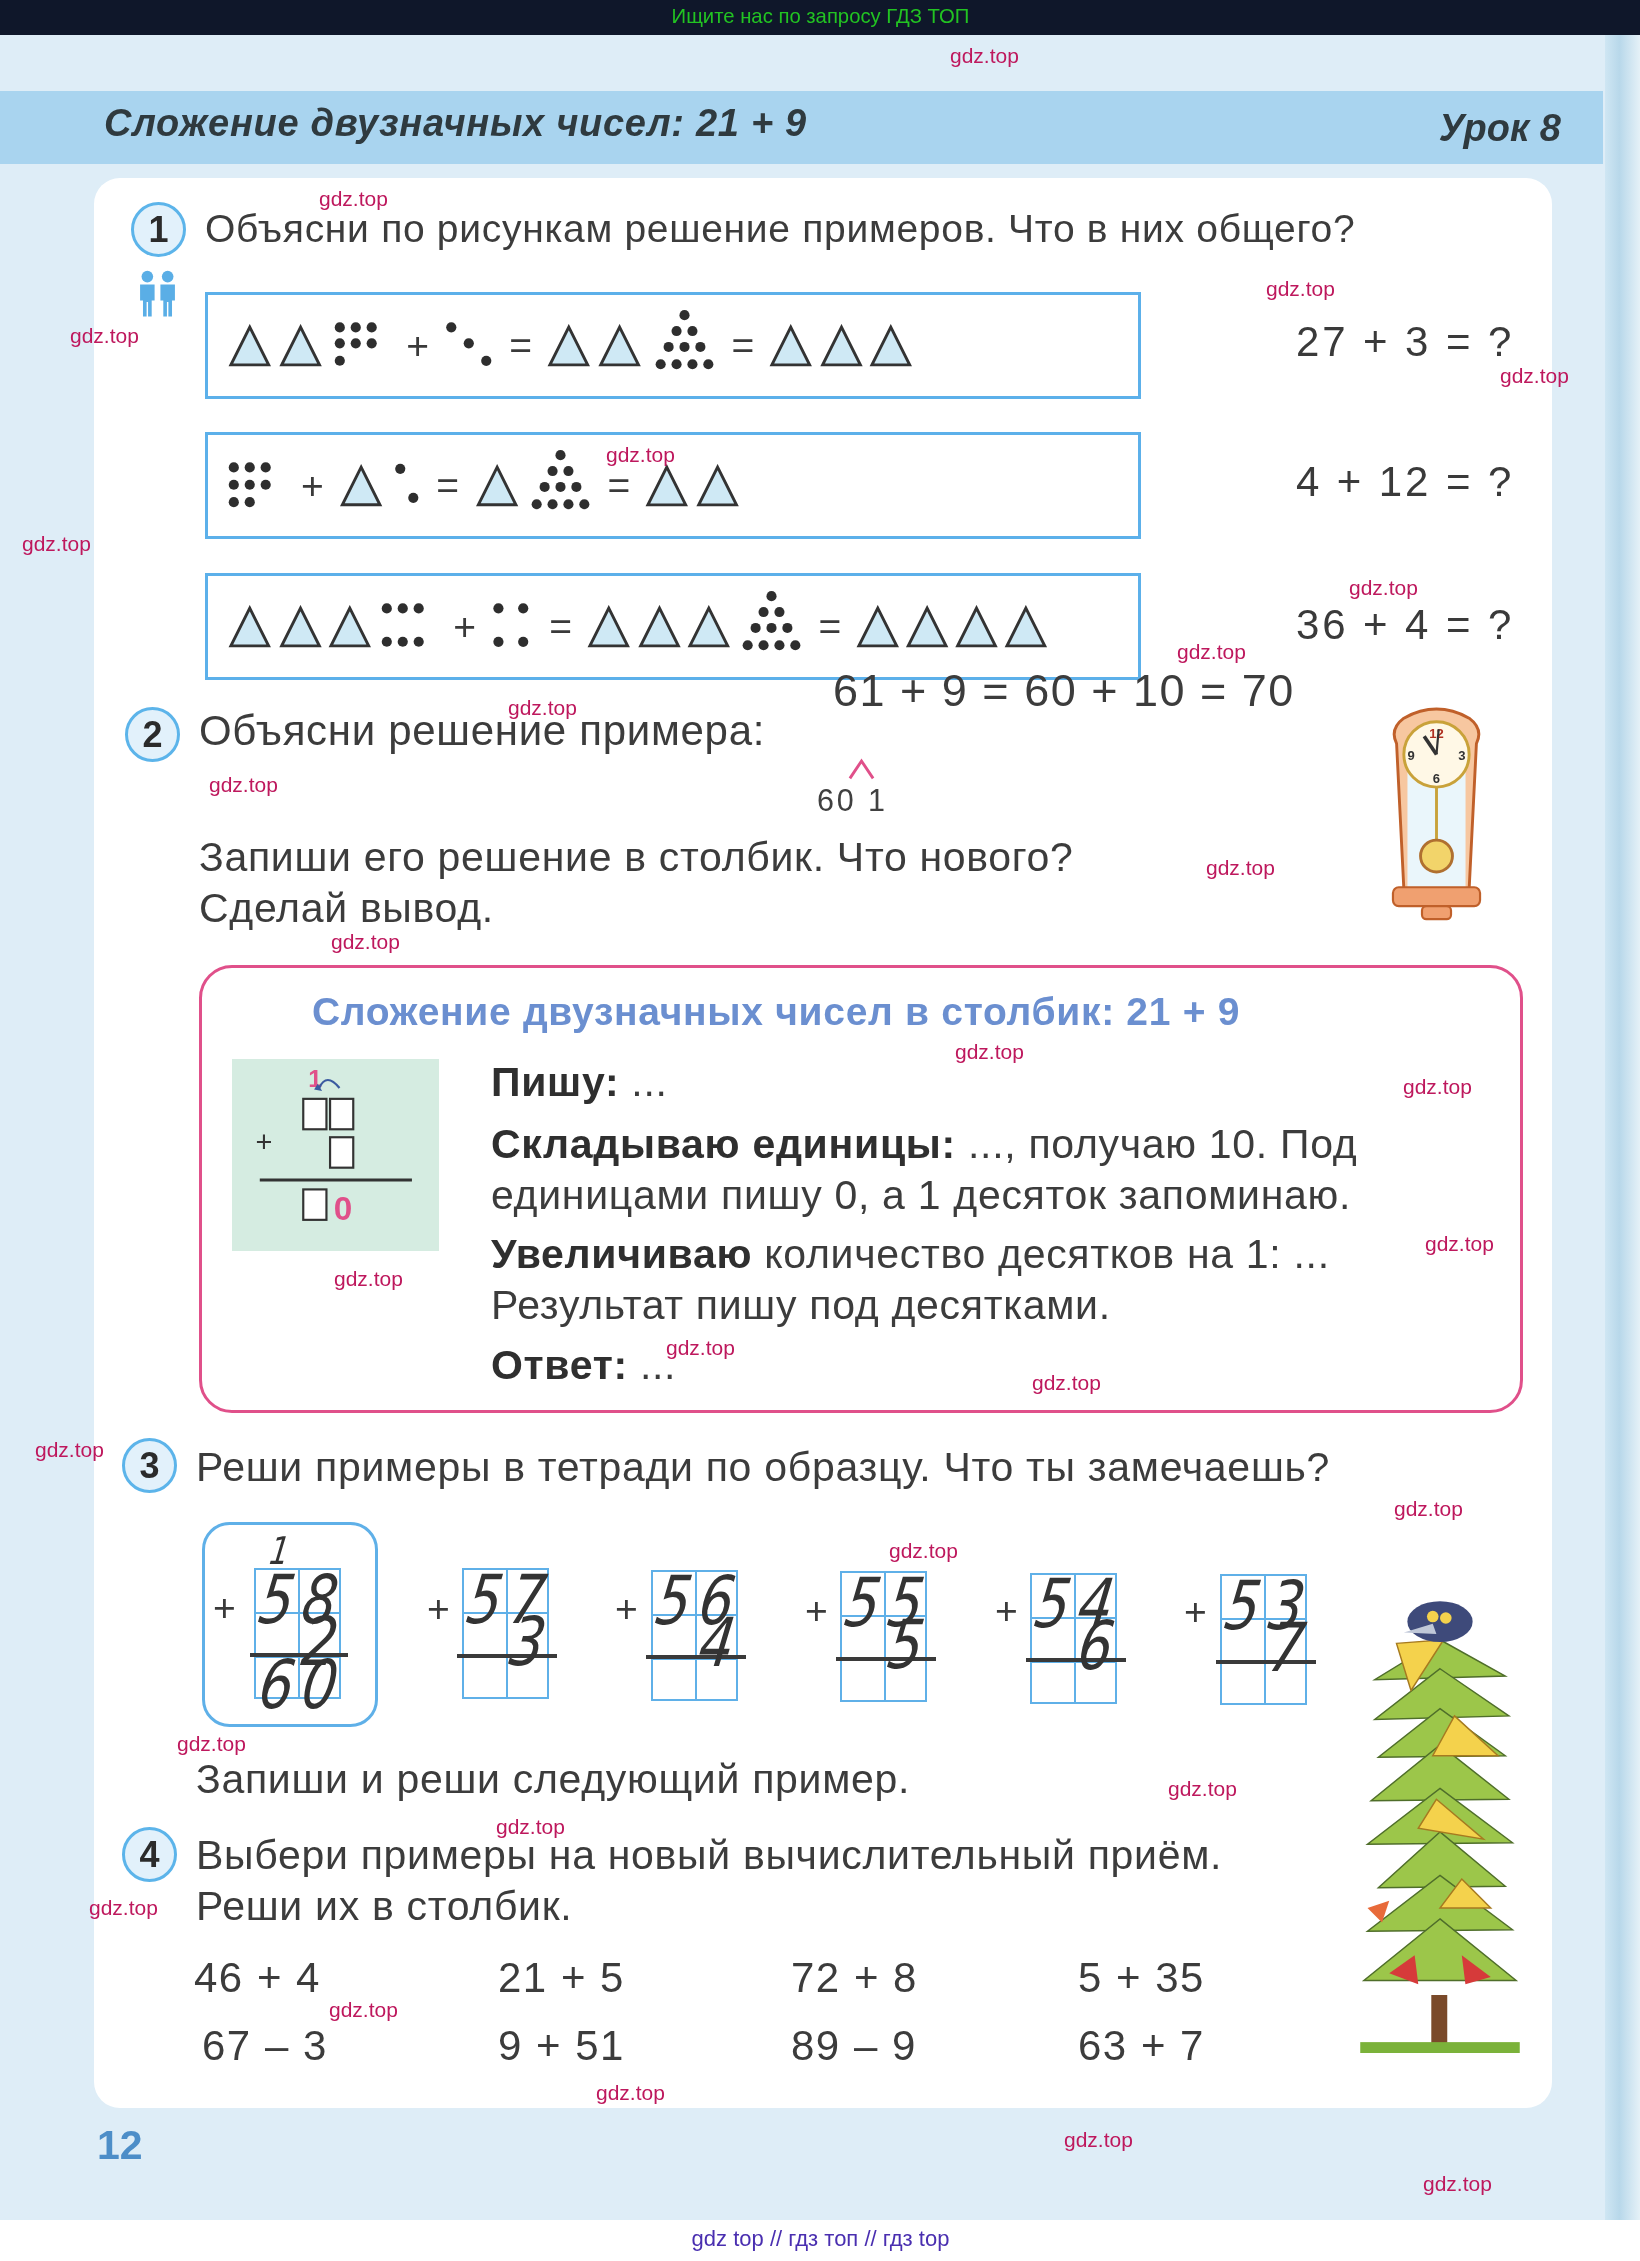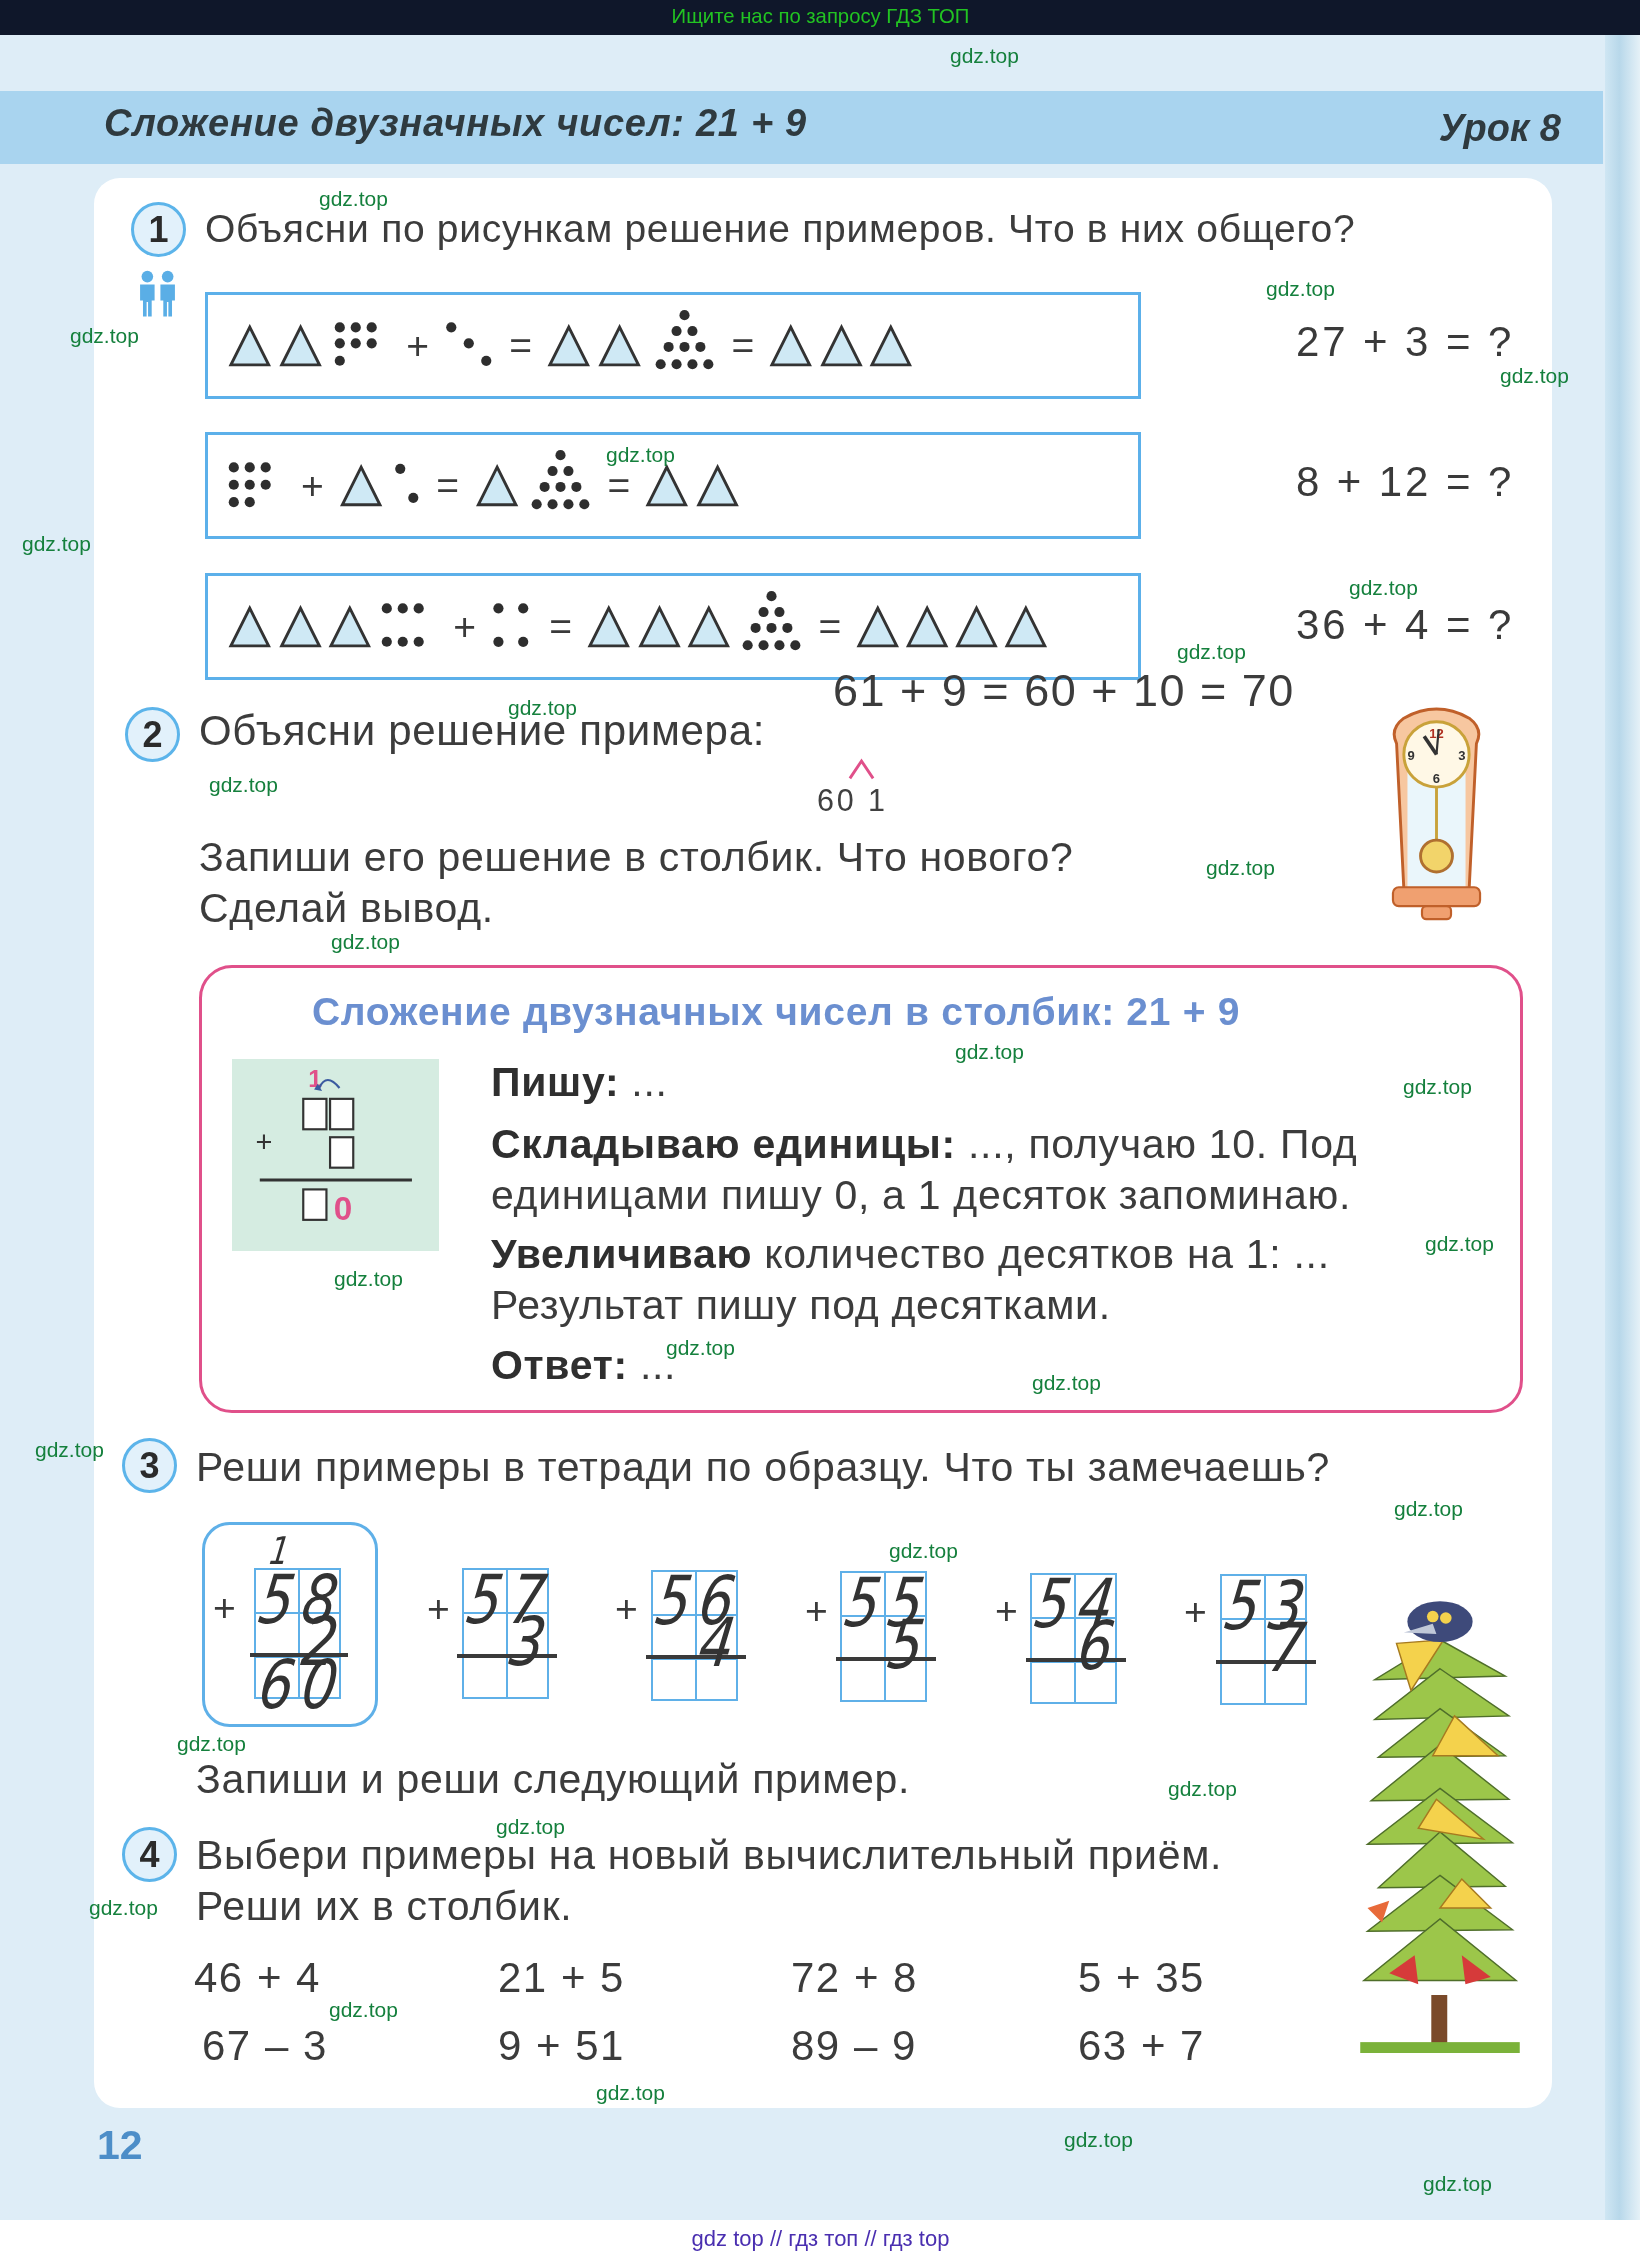--- a/index.html
+++ b/index.html
@@ -47,21 +47,21 @@
   .sumline { position: absolute; height: 3.6px; background: #3a3a3a; }
   .hw { position: absolute; font-family: "DejaVu Sans", sans-serif; font-style: italic; font-weight: 300; color: #333; font-size: 54px; transform: skewX(-8deg) scaleY(1.25); line-height: 1; }
   .sample-frame { position: absolute; left: 202px; top: 1522px; width: 176px; height: 205px; border: 3.6px solid #5fb0e8; border-radius: 27.6px; }
 
   .ex4-item { position: absolute; font-size: 42px; color: #3c3c3c; white-space: nowrap; letter-spacing: 1.5px; }
 
   .tree { position: absolute; left: 1360px; top: 1589px; width: 160px; height: 464px; }
 
   .page-num { position: absolute; left: 97px; top: 2122px; font-size: 41px; font-weight: bold; color: #4d8ec8; }
 
-  .wm { position: absolute; font-size: 21px; color: #15803d; font-family: "Liberation Sans", sans-serif; white-space: nowrap; }
+  .wm { position: absolute; font-size: 21px; color: #be185d; font-family: "Liberation Sans", sans-serif; white-space: nowrap; }
 
   .footer { position: absolute; left: 0; top: 2220px; width: 1641px; height: 27px; background: #fff; text-align: center; }
   .footer span { color: #4a2fb0; font-size: 22px; line-height: 38px; }
 </style>
 </head>
 <body>
 
 <div class="topbar">
   <span>Ищите нас по запросу ГДЗ ТОП</span>
 </div>
@@ -179,21 +179,21 @@
         <circle cx="56" cy="76" r="7"></circle>
         <circle cx="78" cy="76" r="7"></circle>
       </g>
   </svg>
   <span class="sym">=</span>
   <svg width="98" height="44" viewBox="0 0 135 60">
     <polygon points="30,4 56,56 4,56" fill="#cfe9f5" stroke="#333" stroke-width="4"></polygon>
     <polygon points="100,4 126,56 74,56" fill="#cfe9f5" stroke="#333" stroke-width="4"></polygon>
   </svg>
 </div>
-<div class="eq" style="top:458px;">8 + 12 = ?</div>
+<div class="eq" style="top:458px;">4 + 12 = ?</div>
 
 <div class="pic-box" style="top:573px;">
   <svg width="145" height="44" viewBox="0 0 200 60">
     <polygon points="30,4 56,56 4,56" fill="#cfe9f5" stroke="#333" stroke-width="4"></polygon>
     <polygon points="100,4 126,56 74,56" fill="#cfe9f5" stroke="#333" stroke-width="4"></polygon>
     <polygon points="168,4 194,56 142,56" fill="#cfe9f5" stroke="#333" stroke-width="4"></polygon>
   </svg>
   <svg width="58" height="51" viewBox="0 0 80 70">
     <g fill="#2e2e2e">
         <circle cx="8" cy="10" r="7"></circle>

